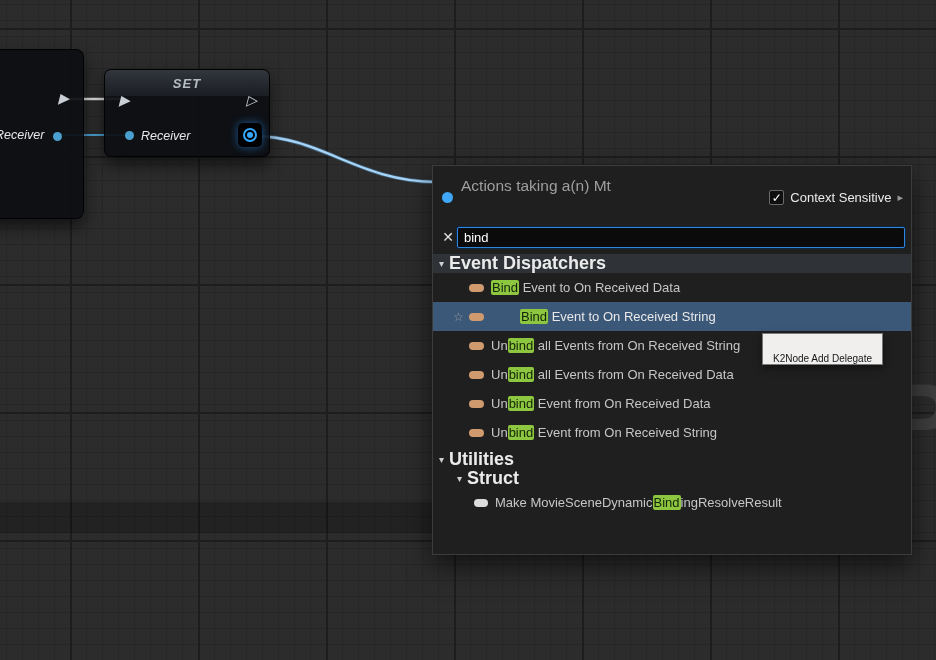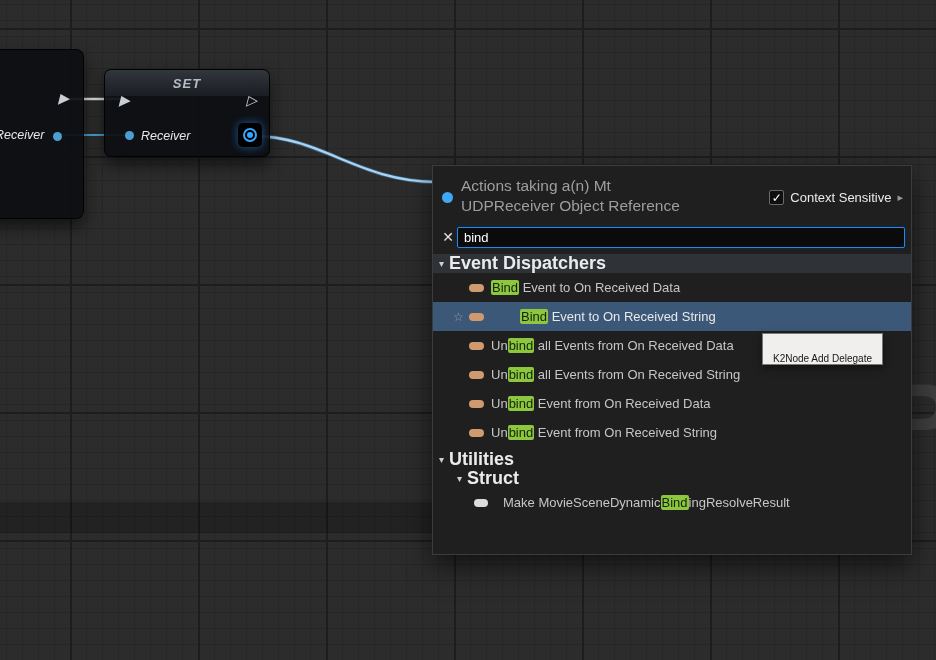--- a/index.html
+++ b/index.html
@@ -105,21 +105,21 @@
   .cat.ed { background:#2f3338; }
   .cat .tri { font-size:10px; color:#cfcfcf; }
   .cat .cat-label { font-size:18px; font-weight:bold; color:#ebebeb; }
   .cat.sub { padding-left:24px; }
 
   .item { height:29px; display:flex; align-items:center; padding-left:20px; white-space:nowrap; }
   .item .star { width:16px; font-size:12px; color:#9a9a9a; visibility:hidden; }
   .item.selected { background:#3b5878; }
   .item.selected .star { visibility:visible; }
   .pill { width:15px; height:8px; border-radius:4px; background:#cf9a6e; margin-right:7px; flex:none; }
-  .item.make { padding-left:41px;gap:8px; }
+  .item.make { padding-left:41px; }
   .item.make .pill { background:#dcdcdc; width:14px; }
   .txt { font-size:13px; color:#c6c6c6; }
   .item.selected .txt { color:#e8e8e8;margin-left:29px; }
   .hl { background:#8dc63f; color:#14240a; border-radius:2px; padding:0 1px; }
 
   .tooltip {
     position:absolute; left:762px; top:333px; height:32px; z-index:10;
     background:#f0efee; border:1px solid #787878; color:#161616;
     font-size:10px; display:flex; align-items:flex-end; padding:0 10px;
     box-shadow:0 3px 8px rgba(0,0,0,0.45);
@@ -157,21 +157,20 @@
         <div class="out-pin-core"></div>
       </div>
     </div>
   </div>
 
   <div class="menu">
     <div class="menu-head">
       <span class="blue-dot"></span>
       <div class="menu-title">
         <div>Actions taking a(n) Mt</div>
-        <div>UDPReceiver Object Reference</div>
       </div>
       <div class="ctx-wrap">
         <span class="checkbox">✓</span>
         <span class="ctx-label">Context Sensitive</span>
         <span class="ctx-arrow">▸</span>
       </div>
     </div>
 
     <div class="search-row">
       <span class="clear-x">✕</span>
@@ -193,27 +192,27 @@
 
       <div class="item selected">
         <span class="star">☆</span>
         <span class="pill"></span>
         <span class="txt"><span></span><span class="hl">Bind</span><span> Event to On Received String</span></span>
       </div>
 
       <div class="item">
         <span class="star">☆</span>
         <span class="pill"></span>
+        <span class="txt"><span>Un</span><span class="hl">bind</span><span> all Events from On Received String</span></span>
+      </div>
+
+      <div class="item">
+        <span class="star">☆</span>
+        <span class="pill"></span>
         <span class="txt"><span>Un</span><span class="hl">bind</span><span> all Events from On Received Data</span></span>
-      </div>
-
-      <div class="item">
-        <span class="star">☆</span>
-        <span class="pill"></span>
-        <span class="txt"><span>Un</span><span class="hl">bind</span><span> all Events from On Received String</span></span>
       </div>
 
       <div class="item">
         <span class="star">☆</span>
         <span class="pill"></span>
         <span class="txt"><span>Un</span><span class="hl">bind</span><span> Event from On Received Data</span></span>
       </div>
 
       <div class="item">
         <span class="star">☆</span>

